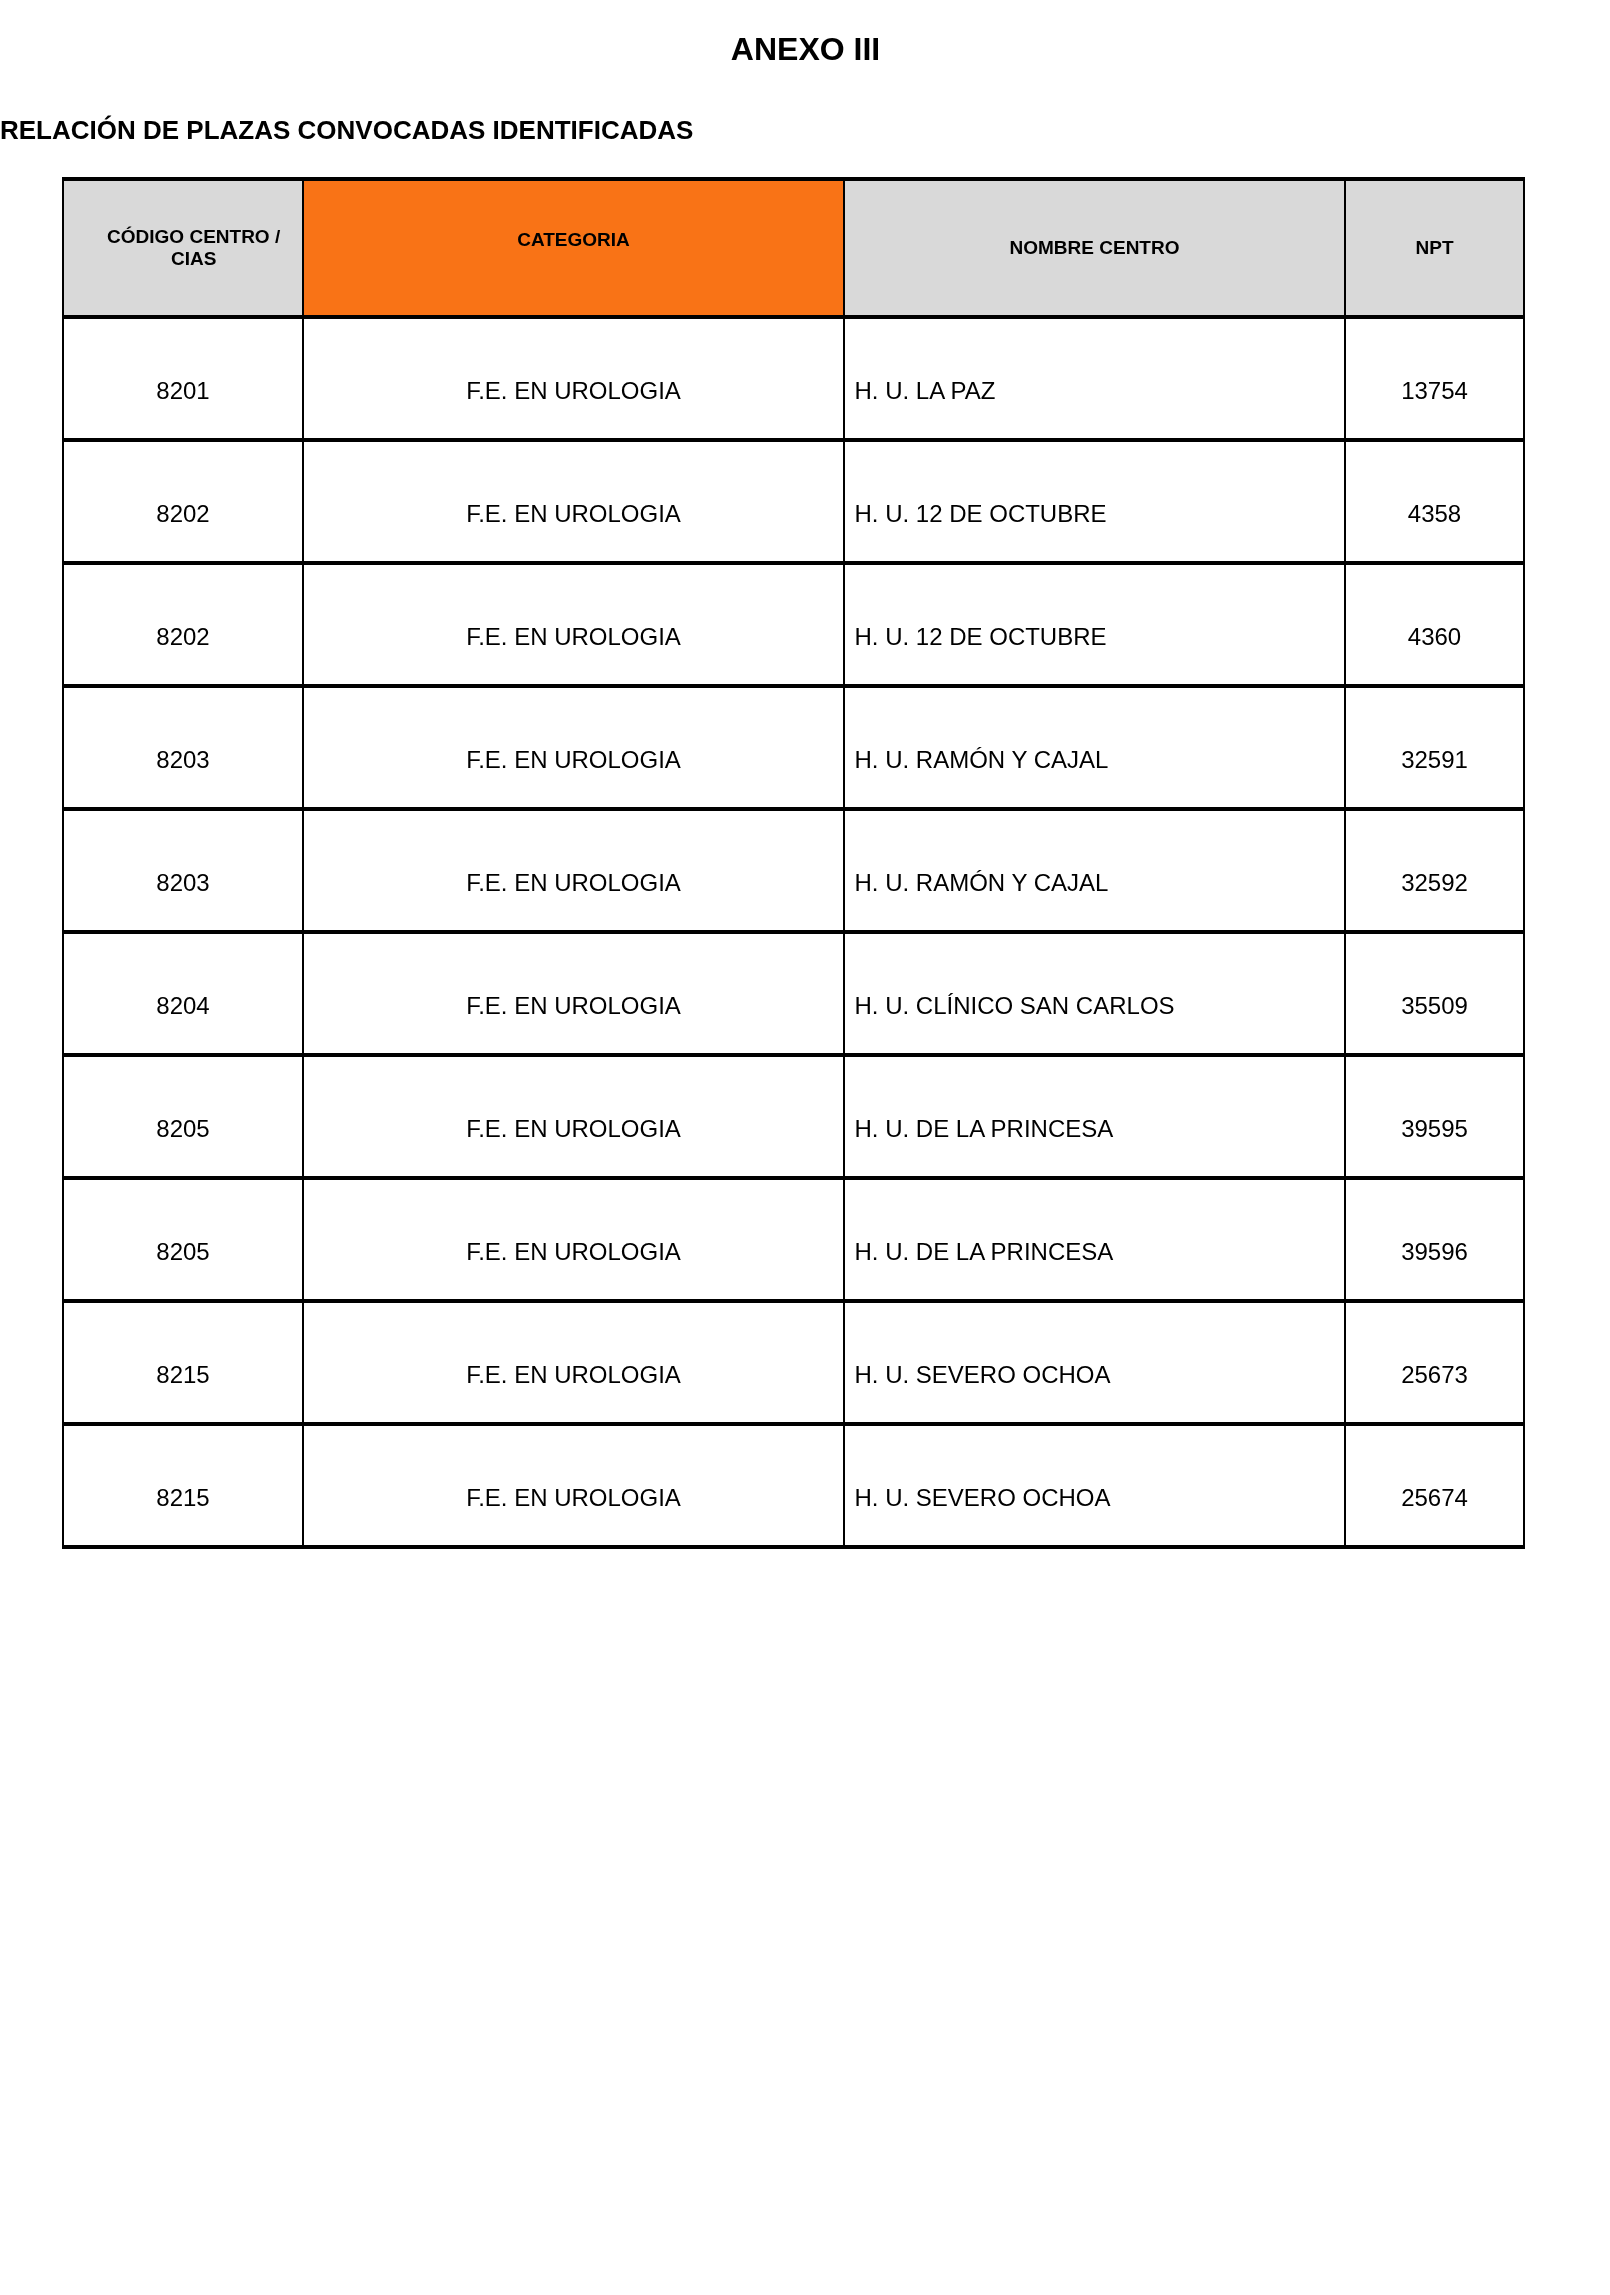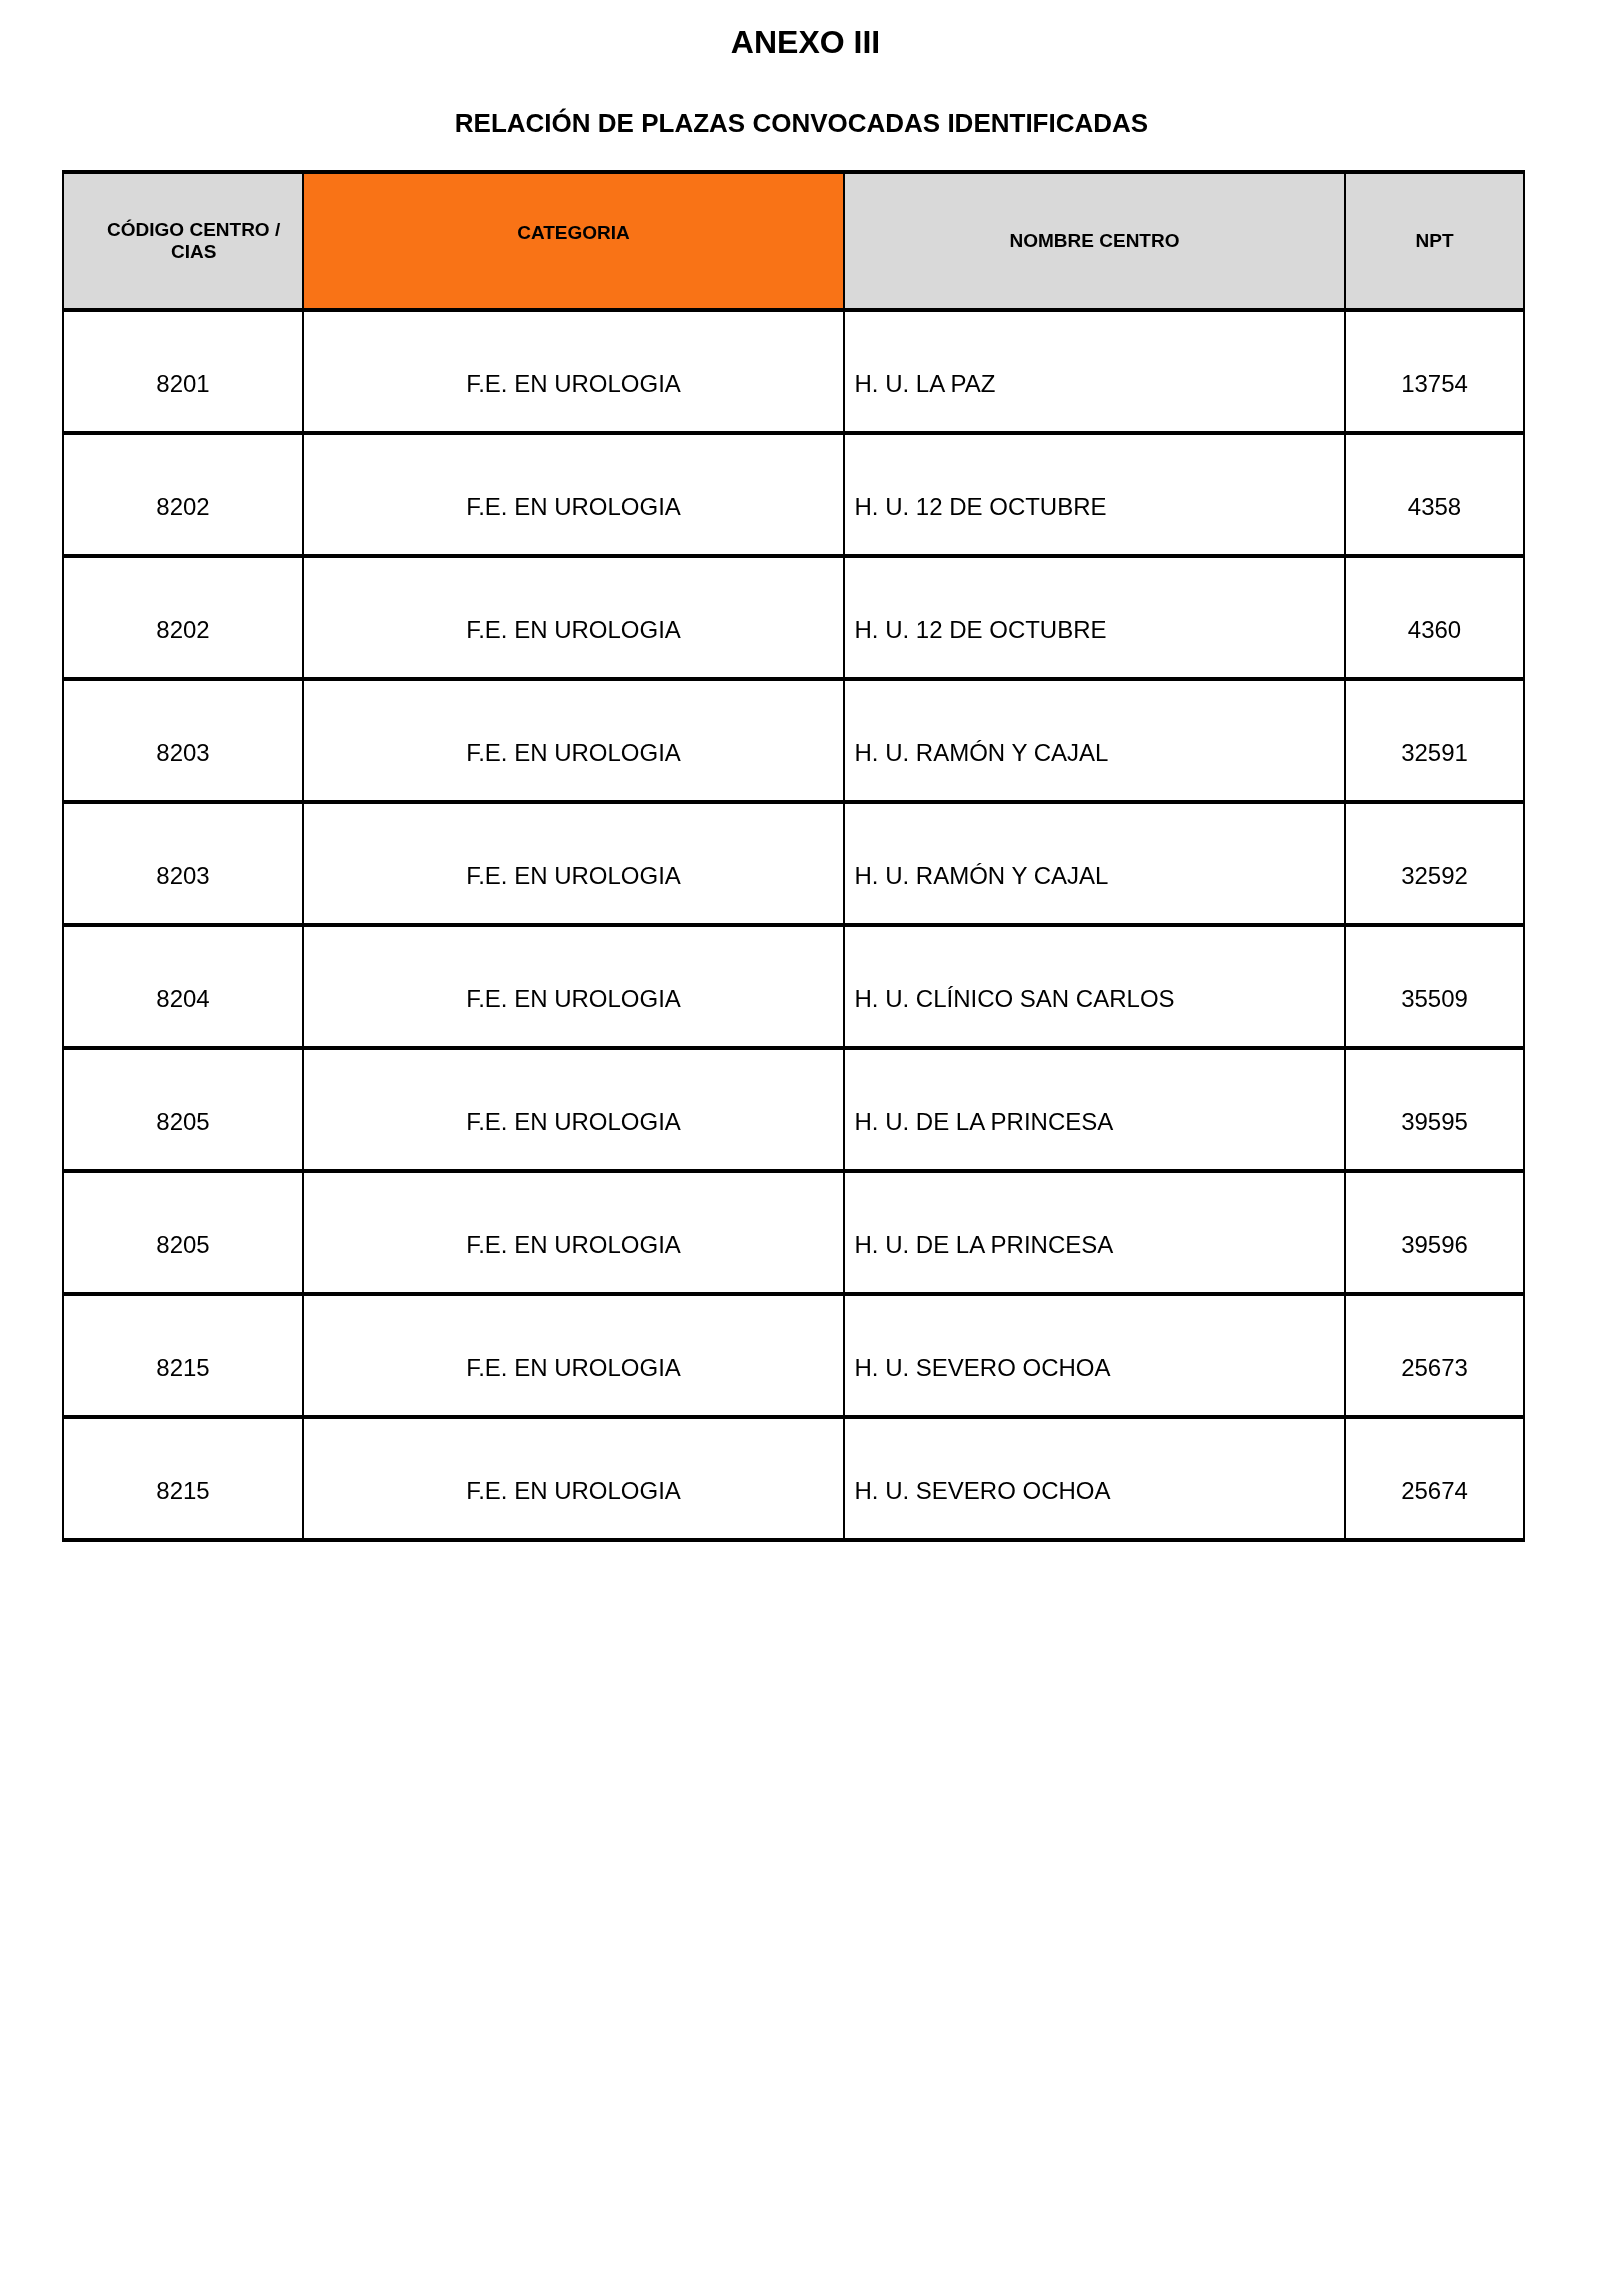--- a/index.html
+++ b/index.html
@@ -10,30 +10,30 @@
   .page {
     position: relative;
     width: 1611px;
     height: 2295px;
     background: #ffffff;
     font-family: "Liberation Sans", sans-serif;
     color: #000000;
     overflow: hidden;
   }
   .doc-title {
-    margin: 5px;
+    margin: 12px;
     padding-top: 17.6px;
     text-align: center;
     font-size: 32px;
     line-height: 38px;
     font-weight: bold;
   }
   .doc-subtitle {
     margin: 47px 8px 0 0;
-    text-align: center;
+    text-align: left;
     font-size: 26px;
     line-height: 30px;
     font-weight: bold;
   }
   table.plazas {
     margin: 32px 0 0 62px;
     width: 1460px;
     border-collapse: collapse;
     table-layout: fixed;
     border: 2.7px solid #000;

